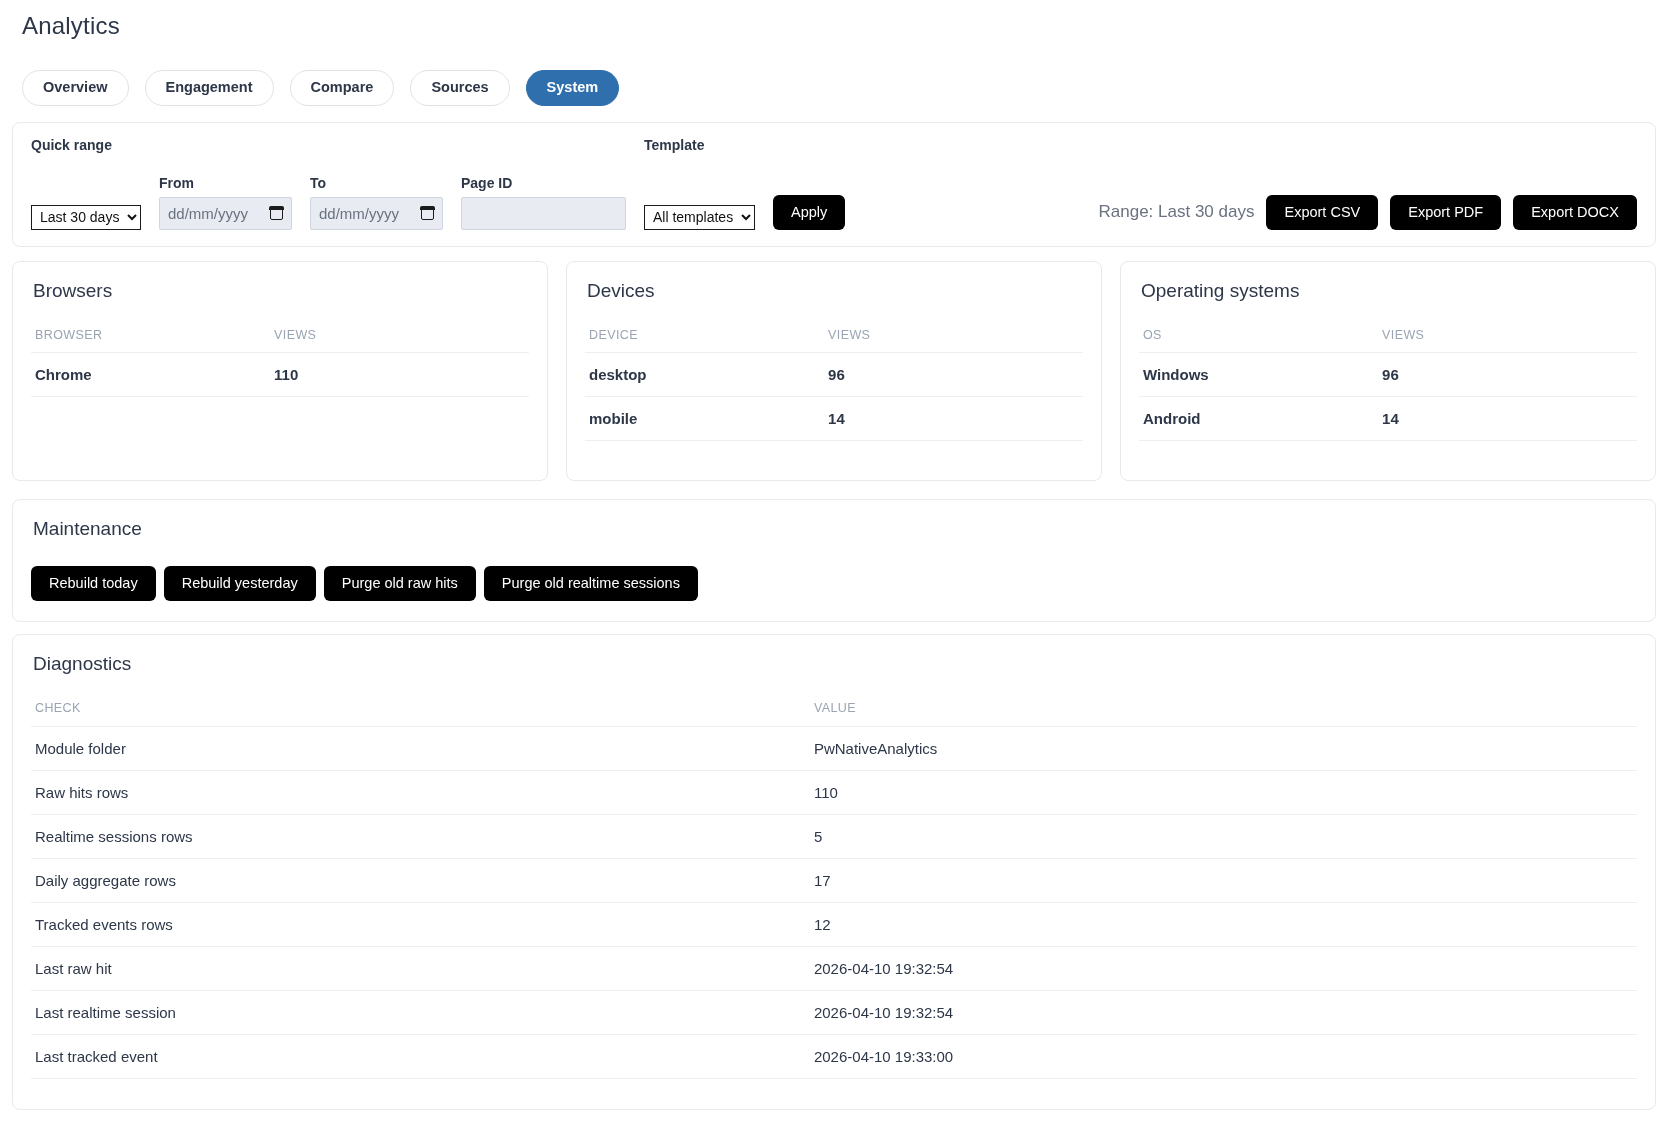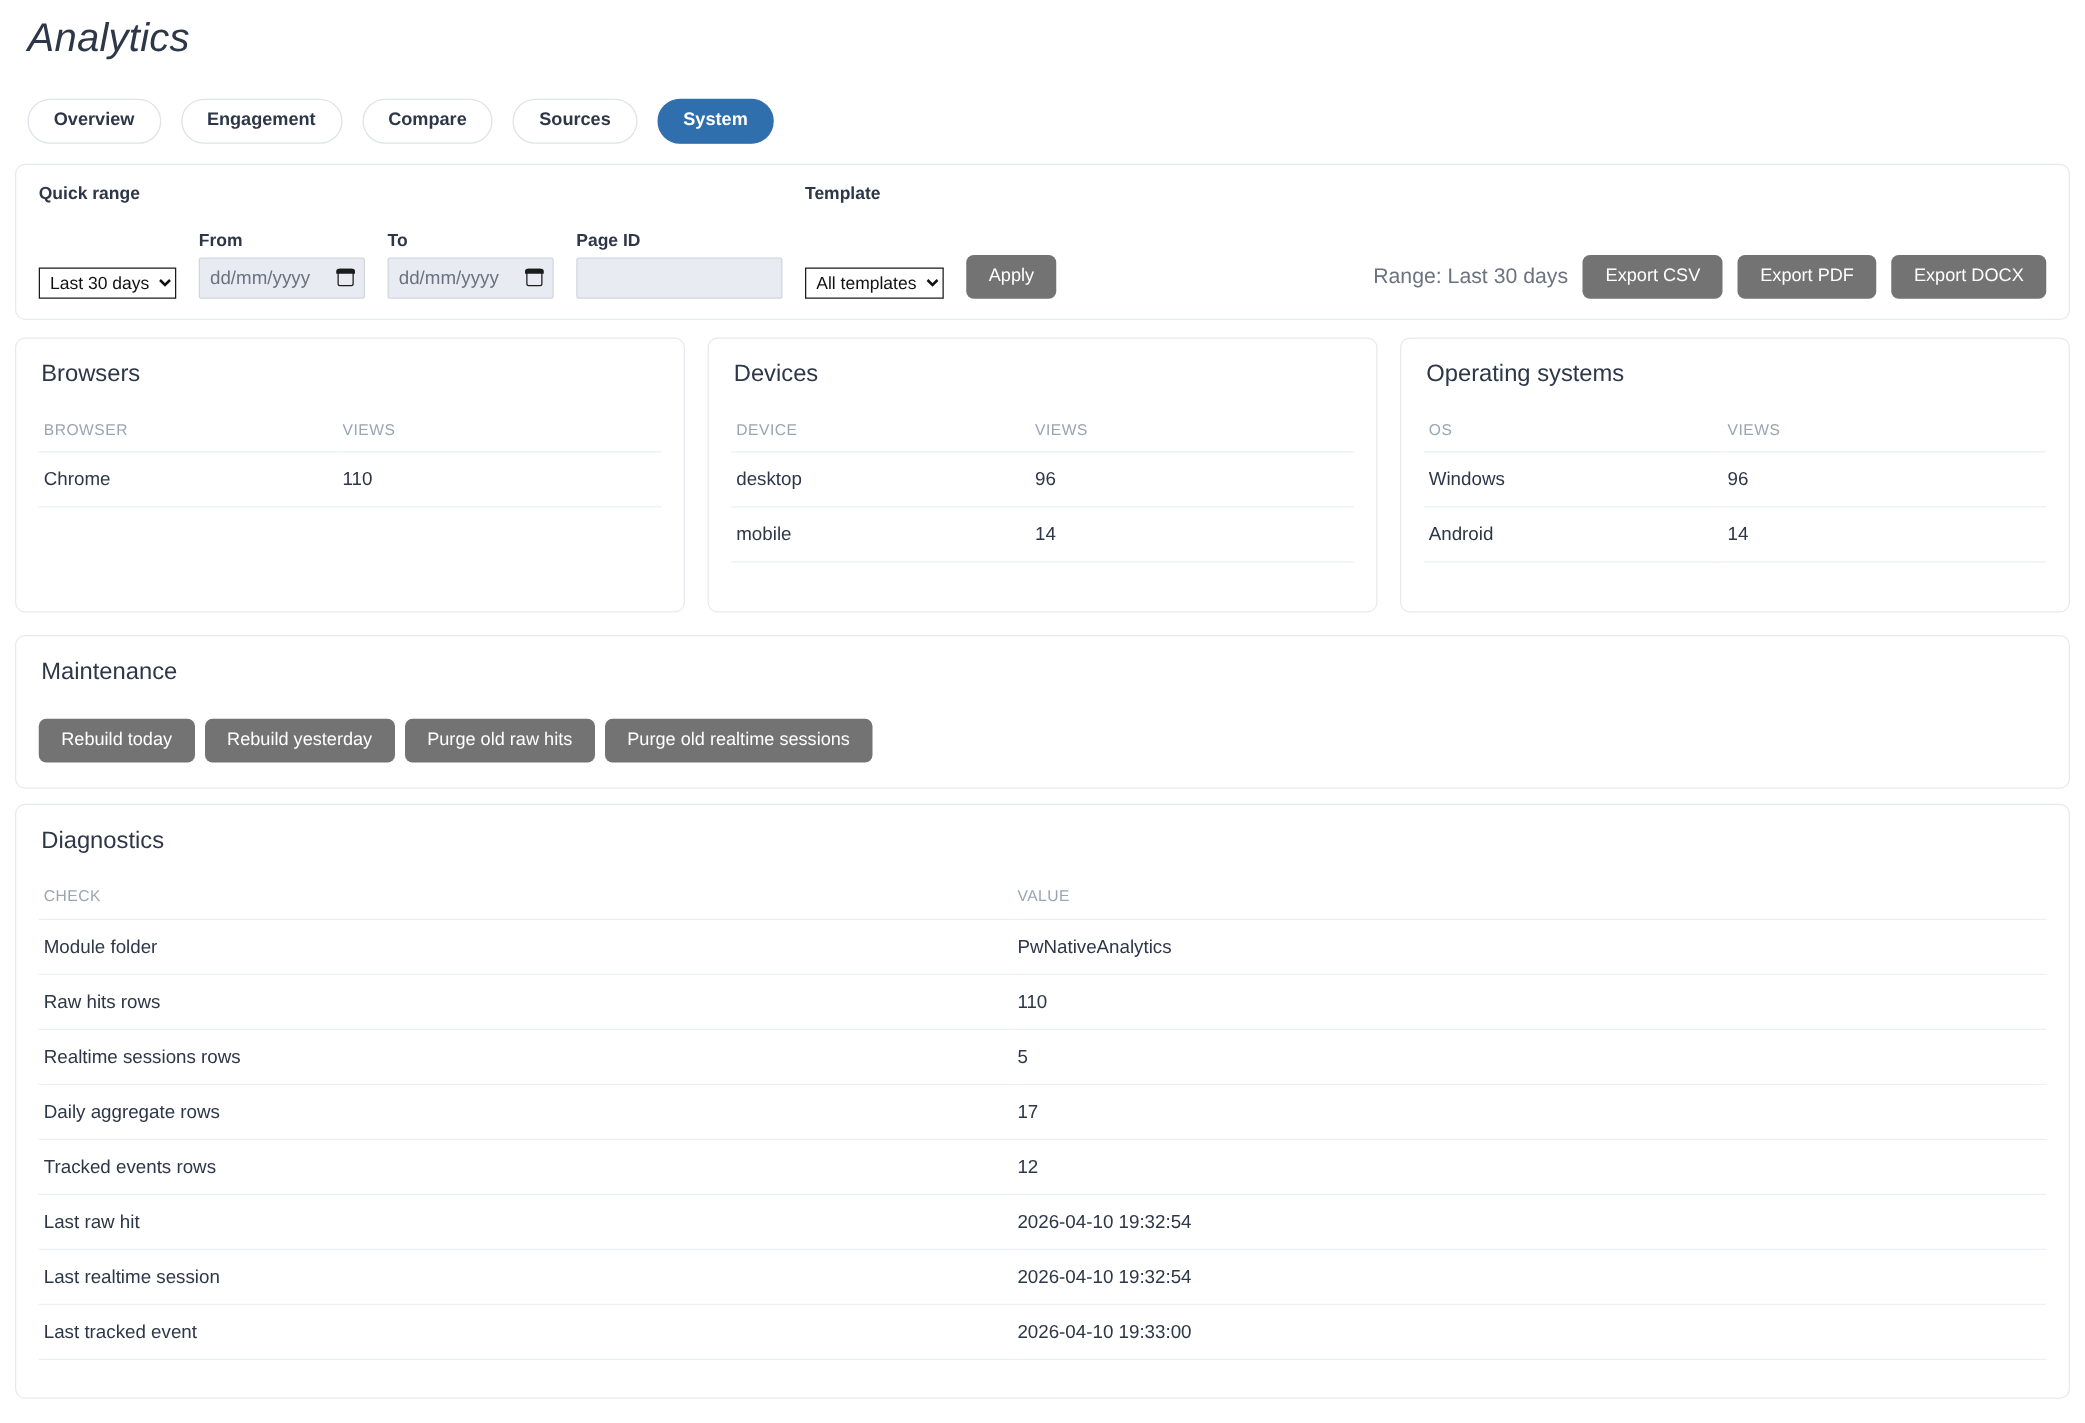--- a/index.html
+++ b/index.html
@@ -15,26 +15,25 @@
     height: 1138px;
     overflow: hidden;
   }
 
   .page {
     padding: 0 10px 0 10px;
   }
 
   
   .page-title {
-    font-size: 32px;
+    font-size: 24px;
     font-weight: 400;
     color: #2d3748;
     margin: 12px 0 0 12px;
     letter-spacing: 0.2px;
-    font-style: italic;
   }
 
   
   .tabs {
     display: flex;
     gap: 16px;
     margin: 30px 0 0 12px;
     align-items: center;
   }
   .tab {
@@ -128,21 +127,21 @@
     height: 33px;
     background: #e8ecf2;
     border: 1px solid #cfd6e0;
     border-radius: 2px;
     padding: 0 8px;
     font-size: 15px;
     font-family: "Liberation Sans", sans-serif;
     color: #2d3748;
   }
   .btn-green {
-    background: #737373;
+    background: #000000;
     color: #ffffff;
     border: none;
     border-radius: 6px;
     padding: 9px 18px;
     font-size: 14.5px;
     font-family: "Liberation Sans", sans-serif;
     cursor: pointer;
     white-space: nowrap;
     line-height: 1.2;
   }
@@ -186,20 +185,21 @@
     color: #9aa4b2;
     letter-spacing: 0.4px;
     padding: 0 0 10px 4px;
     border-bottom: 1px solid #eceff3;
   }
   table.data td {
     font-size: 15px;
     color: #2d3748;
     padding: 13px 0 13px 4px;
     border-bottom: 1px solid #eceff3;
+    font-weight: bold;
   }
   table.data th.col-2, table.data td.col-2 { width: 52%; }
 
   
   .maint-card {
     margin: 18px 2px 0 2px;
     padding: 16px 18px 20px 18px;
   }
   .maint-buttons {
     display: flex;

